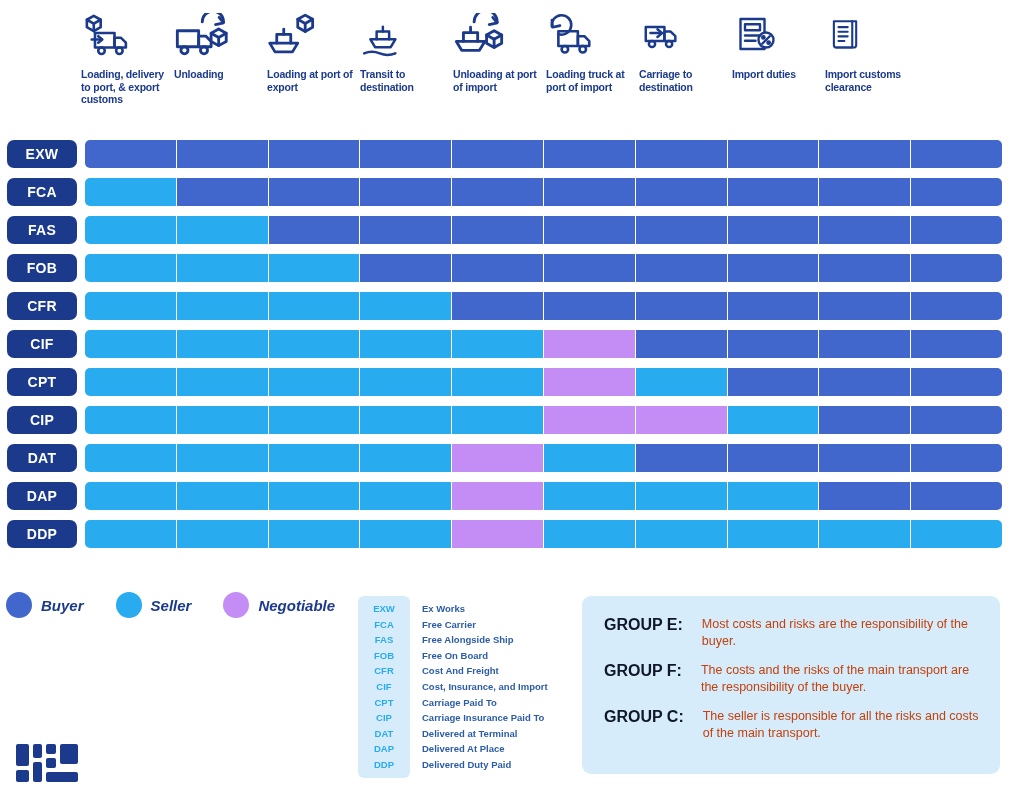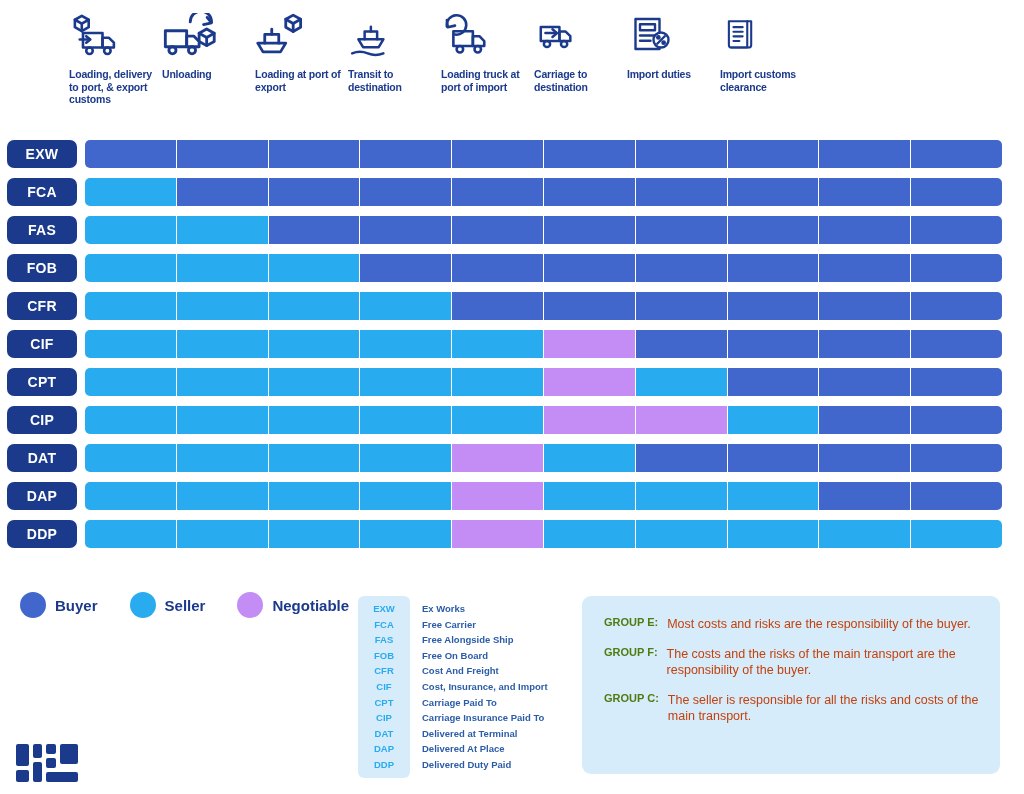--- a/index.html
+++ b/index.html
@@ -3,21 +3,21 @@
 <meta charset="utf-8">
 <style>
   html,body{margin:0;padding:0;}
   body{
     width:1024px;height:794px;
     background:#ffffff;
     font-family:"Liberation Sans", sans-serif;
     position:relative;overflow:hidden;
   }
   
-  #header{position:absolute;left:68px;top:6px;width:920px;height:126px;display:flex;}
+  #header{position:absolute;left:80px;top:6px;width:920px;height:126px;display:flex;}
   .hcol{width:92px;margin-right:1px;display:flex;flex-direction:column;align-items:flex-start;}
   .hicon{height:62px;display:flex;align-items:center;justify-content:flex-start;padding-left:2px;}
   .hicon svg{display:block;}
   .hlabel{
     font-size:10.5px;line-height:12.5px;font-weight:bold;color:#1b3a8c;
     letter-spacing:-0.2px;padding-left:1px;max-width:90px;word-wrap:break-word;
   }
   
   #matrix{position:absolute;left:0;top:138px;width:1024px;}
   .row{height:38px;position:relative;}
@@ -28,40 +28,40 @@
     letter-spacing:.3px;
   }
   .bar{position:absolute;left:85px;top:2px;width:917px;height:28px;display:flex;
        border-radius:5px;overflow:hidden;}
   .seg{flex:1 1 0;height:100%;margin-right:1px;}
   .seg:last-child{margin-right:0;}
   .seg.buyer{background:#4267cc;}
   .seg.seller{background:#29abf0;}
   .seg.negotiable{background:#c48cf5;}
   
-  #legend{position:absolute;left:20px;top:592px;display:flex;align-items:flex-start;}
+  #legend{position:absolute;left:6px;top:592px;display:flex;align-items:flex-start;font-style:italic;}
   .lg{display:flex;align-items:center;margin-right:32px;}
   .lgdot{width:26px;height:26px;border-radius:50%;margin-right:9px;}
   .lgtxt{font-size:15px;font-weight:bold;color:#1b3a8c;}
   
   #abbr{position:absolute;left:358px;top:596px;display:flex;}
   #abbrcodes{
     background:#d7ecfb;border-radius:6px;padding:5px 7px;width:38px;
     display:flex;flex-direction:column;
   }
   #abbrcodes div{font-size:9.5px;font-weight:bold;color:#29abf0;line-height:15.6px;text-align:center;}
   #abbrnames{padding:5px 0 0 12px;display:flex;flex-direction:column;}
   #abbrnames div{font-size:9.5px;font-weight:bold;color:#2b5ca8;line-height:15.6px;white-space:nowrap;}
   
   #groups{
     position:absolute;left:582px;top:596px;width:418px;height:178px;
     background:#d7ecfb;border-radius:9px;box-sizing:border-box;padding:20px 20px 0 22px;
   }
   .grow{display:flex;margin-bottom:13px;}
-  .gtag{font-size:11px;font-weight:bold;color:#4d7c0f;white-space:nowrap;margin-right:9px;}
+  .gtag{font-size:16px;font-weight:bold;color:#0f172a;white-space:nowrap;margin-right:19px;}
   .gtxt{font-size:12.5px;color:#c2410c;line-height:16.5px;}
   
   #logo{position:absolute;left:16px;top:740px;width:62px;height:42px;}
   #logo i{position:absolute;background:#1b3a8c;border-radius:2px;display:block;}
 </style>
 </head>
 <body>
 
 <div id="header">
     <div class="hcol">
@@ -112,20 +112,35 @@
     <div class="hcol">
       <div class="hicon">
         <svg width="50" height="48" viewBox="0 0 64 54" fill="none" stroke="#1b3a8c" stroke-width="3.2" stroke-linecap="round" stroke-linejoin="round">
           <path d="M12 30 L44 30 L38 40 L18 40 Z"></path>
           <path d="M20 30 L20 20 L36 20 L36 30"></path>
           <path d="M28 20 L28 14"></path>
           <path d="M4 48 Q14 44 24 48 T44 48"></path>
         </svg>
       </div>
       <div class="hlabel">Transit to destination</div>
+    </div>
+    <div class="hcol">
+      <div class="hicon">
+        <svg width="58" height="48" viewBox="0 0 64 54" fill="none" stroke="#1b3a8c" stroke-width="3.2" stroke-linecap="round" stroke-linejoin="round">
+          <path d="M2 32 L34 32 L28 42 L8 42 Z"></path>
+          <path d="M10 32 L10 22 L26 22 L26 32"></path>
+          <path d="M18 22 L18 16"></path>
+          <path d="M36 24.76 L44.5 20 L53 24.76 L53 33.94 L44.5 38.7 L36 33.94 Z"></path>
+          <path d="M36 24.76 L44.5 29.520000000000003 L53 24.76"></path>
+          <path d="M44.5 29.520000000000003 L44.5 38.7"></path>
+          <path d="M22 10 A 13 13 0 0 1 48 10"></path>
+          <path d="M43 5 L48 11 L39 13"></path>
+        </svg>
+      </div>
+      <div class="hlabel">Unloading at port of import</div>
     </div>
     <div class="hcol">
       <div class="hicon">
         <svg width="52" height="48" viewBox="0 0 64 54" fill="none" stroke="#1b3a8c" stroke-width="3.2" stroke-linecap="round" stroke-linejoin="round">
           <path d="M14 20 L38 20 L38 38 L14 38 Z"></path>
           <path d="M38 26 L46 26 L52 32 L52 38 L38 38 Z"></path>
           <circle cx="22" cy="42" r="4"></circle>
           <circle cx="44" cy="42" r="4"></circle>
           <path d="M6 14 A 12 12 0 1 1 16 24"></path>
           <path d="M6 6 L7 15 L16 13"></path>

